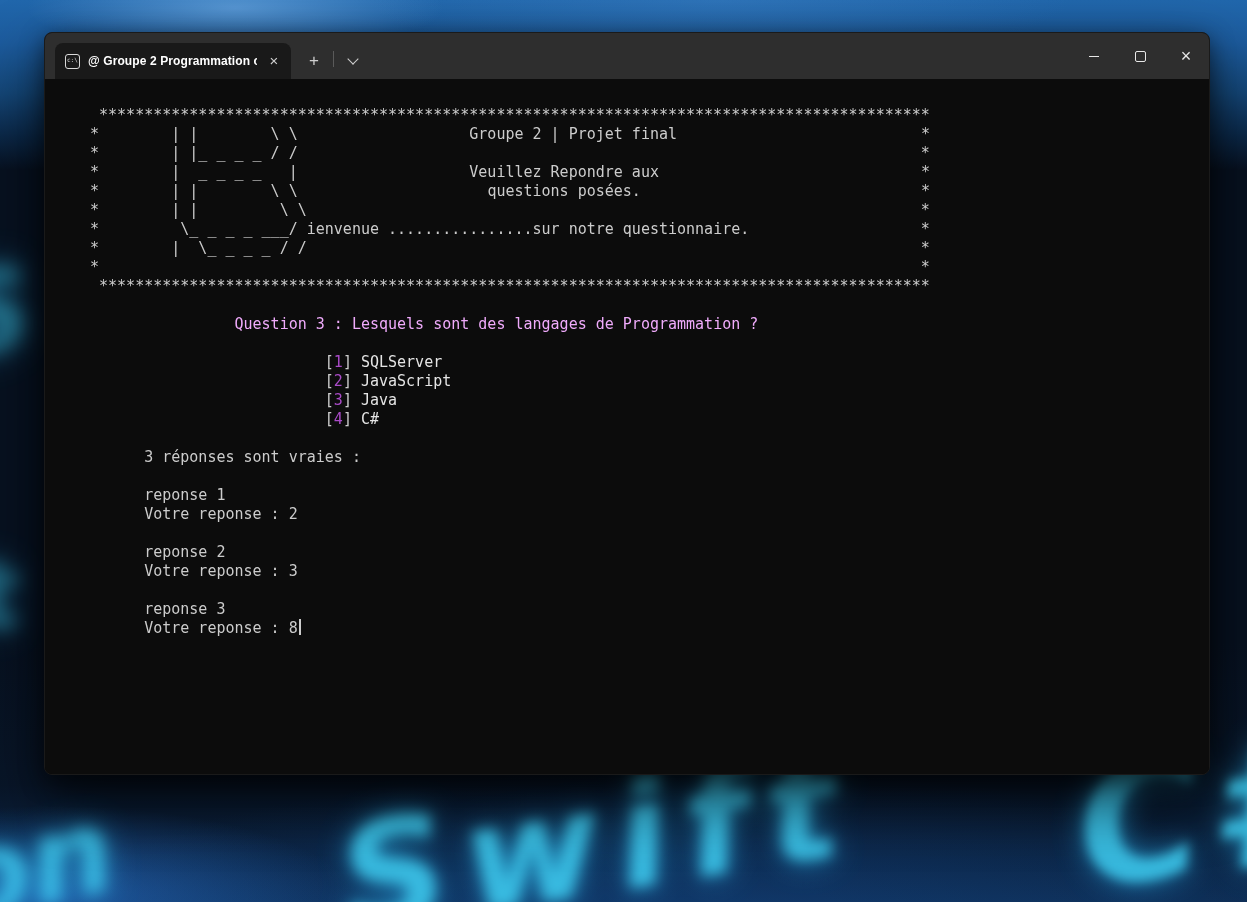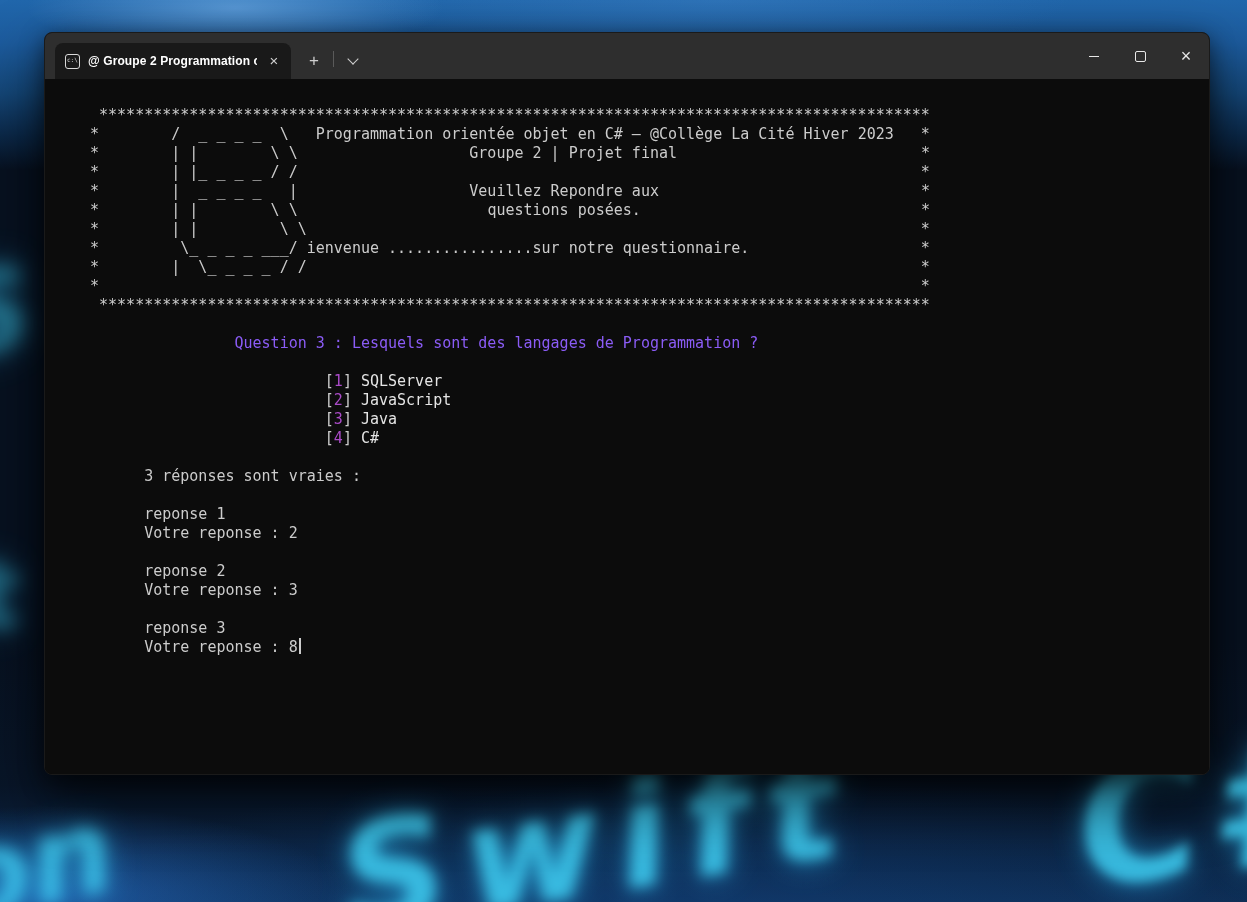--- a/index.html
+++ b/index.html
@@ -79,21 +79,21 @@
   .max-glyph{display:block;width:9px;height:9px;border:1px solid #e8e8e8;border-radius:2px;}
   .close-glyph{font-size:18px;line-height:18px;font-weight:400;}
   
   .terminal{
     position:absolute;top:46px;left:0;right:0;bottom:0;background:#0c0c0c;
     padding:8px 8px 0 45px;box-sizing:border-box;overflow:hidden;
     font-family:"DejaVu Sans Mono",monospace;font-size:15px;line-height:19px;color:#cccccc;
   }
   .tline{white-space:pre;min-height:19px;}
   .c-fg{color:#cccccc;}
-  .c-green{color:#8b5cf6;}
+  .c-green{color:#f0abfc;}
   .c-blue{color:#e5e5e5;}
   .c-magenta{color:#aa4bc8;}
   .cursor{display:inline-block;width:2px;height:16px;background:#cccccc;vertical-align:-2px;margin-left:1px;}
 </style>
 </head>
 <body>
 
 <div class="bg">
   <div class="bg-top"></div>
   <div class="bg-bottom"></div>
@@ -124,21 +124,20 @@
       <span class="max-glyph"></span>
     </div>
     <div class="win-btn">
       <span class="close-glyph">×</span>
     </div>
   </div>
   <div class="terminal">
     <div>
         <div class="tline"></div>
         <div class="tline"> <span class="c-fg">********************************************************************************************</span></div>
-        <div class="tline"><span class="c-fg">*</span>        <span class="c-fg">/  _ _ _ _  \</span>   <span class="c-fg">Programmation orientée objet en C# – @Collège La Cité Hiver 2023</span>   <span class="c-fg">*</span></div>
         <div class="tline"><span class="c-fg">*</span>        <span class="c-fg">| |        \ \</span>                   <span class="c-fg">Groupe 2 | Projet final</span>                           <span class="c-fg">*</span></div>
         <div class="tline"><span class="c-fg">*</span>        <span class="c-fg">| |_ _ _ _ / /</span>                                                                     <span class="c-fg">*</span></div>
         <div class="tline"><span class="c-fg">*</span>        <span class="c-fg">|  _ _ _ _   |</span>                   <span class="c-fg">Veuillez Repondre aux</span>                             <span class="c-fg">*</span></div>
         <div class="tline"><span class="c-fg">*</span>        <span class="c-fg">| |        \ \</span>                     <span class="c-fg">questions posées.</span>                               <span class="c-fg">*</span></div>
         <div class="tline"><span class="c-fg">*</span>        <span class="c-fg">| |         \ \</span>                                                                    <span class="c-fg">*</span></div>
         <div class="tline"><span class="c-fg">*</span>         <span class="c-fg">\_ _ _ _ ___/ ienvenue ................sur notre questionnaire.</span>                   <span class="c-fg">*</span></div>
         <div class="tline"><span class="c-fg">*</span>        <span class="c-fg">|  \_ _ _ _ / /</span>                                                                    <span class="c-fg">*</span></div>
         <div class="tline"><span class="c-fg">*</span>                                                                                           <span class="c-fg">*</span></div>
         <div class="tline"> <span class="c-fg">********************************************************************************************</span></div>
         <div class="tline"></div>

